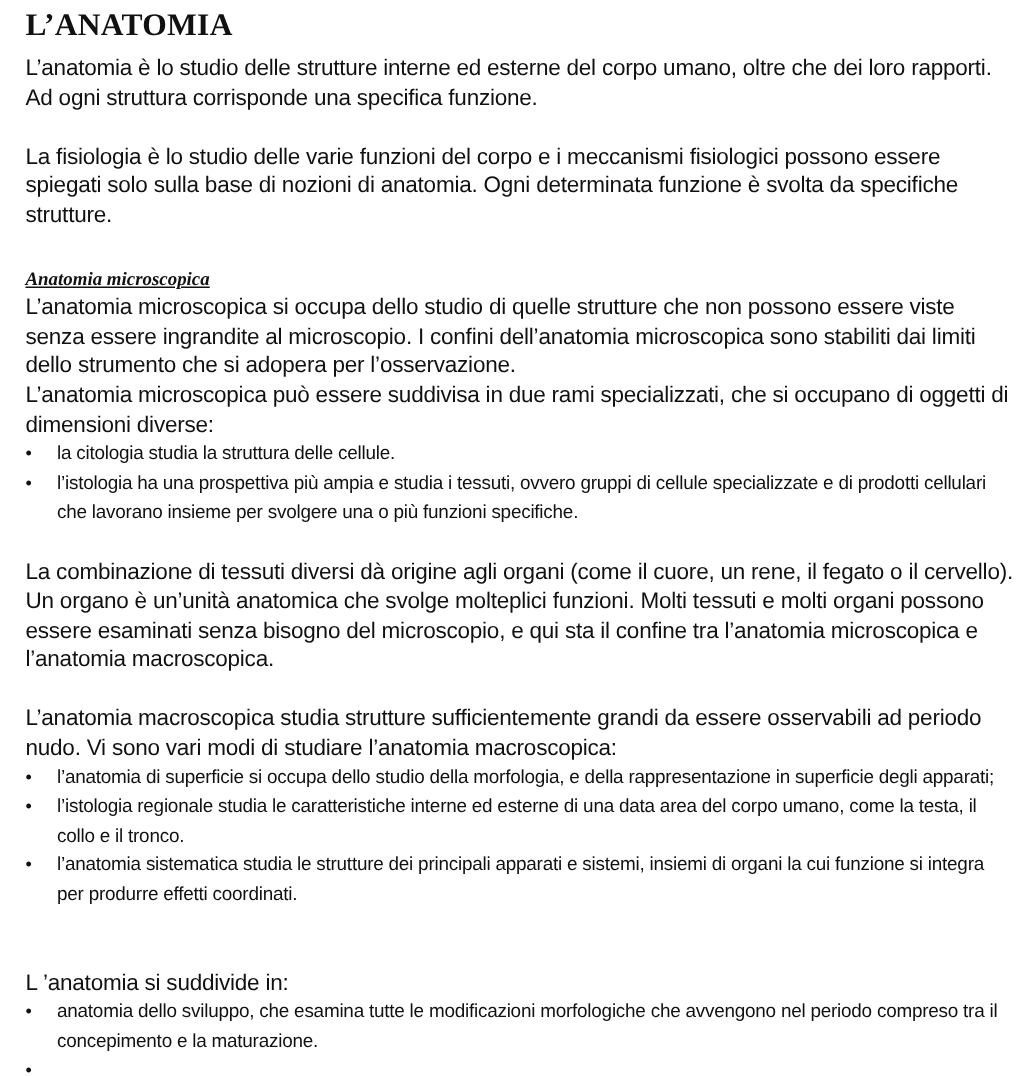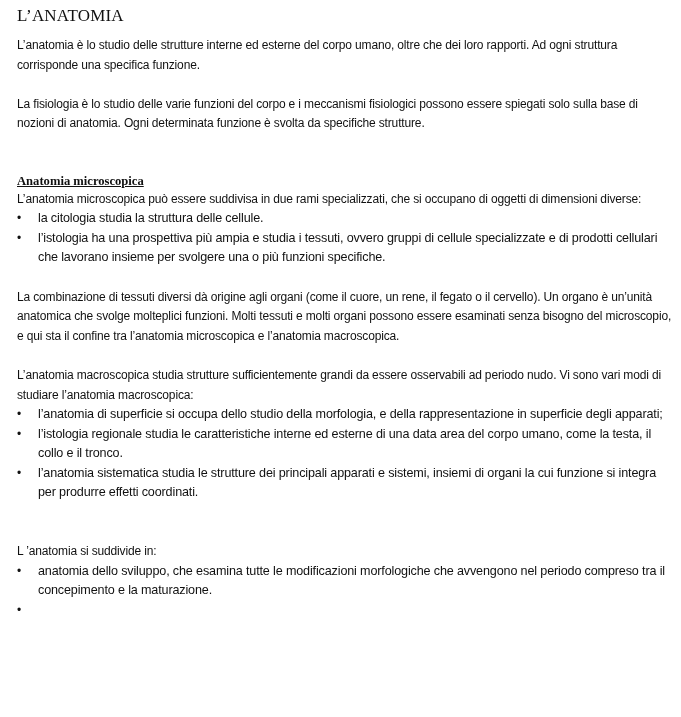--- a/index.html
+++ b/index.html
@@ -1,42 +1,43 @@
 <!DOCTYPE html>
 <html><head>
 <meta charset="utf-8">
 <style>
   html, body { margin: 0; padding: 0; background: #ffffff; }
   body { width: 681px; height: 717px; overflow: hidden; position: relative;
          font-family: "Liberation Sans", sans-serif; color: #111; }
   .page { position: absolute; left: 17px; top: 6px; width: 660px; }
-  .title { font-family: "Liberation Serif", serif; font-weight: normal; font-size: 17px;
+  .title { font-family: "Liberation Serif", serif; font-weight: bold; font-size: 21px;
            margin: 0 0 10px 0; line-height: 20px; letter-spacing: 0.2px; }
-  p { margin: 0; font-size: 12px; line-height: 19.6px; letter-spacing: -0.15px; }
+  p { margin: 0; font-size: 15px; line-height: 19.6px; letter-spacing: -0.15px; }
   .gap { height: 19.6px; }
   .gap2 { height: 39px; }
   .heading { font-family: "Liberation Serif", serif; font-weight: bold; font-size: 12.6px;
-             line-height: 18px; text-decoration: underline; margin-top: 18px; }
+             line-height: 18px; text-decoration: underline; margin-top: 4px; font-style: italic; }
   ul { margin: 0; padding: 0; list-style: none; }
   li { position: relative; padding-left: 21px; font-size: 12.6px; line-height: 19.6px; letter-spacing: -0.15px; }
   li .bullet { position: absolute; left: 0; top: 0; font-size: 12px; }
   b { font-weight: normal; }
 </style>
 </head>
 <body>
 
 <div class="page">
   <div class="title">L’ANATOMIA</div>
 
   <p>L’anatomia  è lo studio delle strutture interne ed esterne del corpo umano, oltre che dei loro rapporti. Ad ogni struttura corrisponde una specifica funzione.</p>
   <div class="gap"></div>
   <p>La fisiologia è lo studio delle varie funzioni del corpo e i meccanismi fisiologici possono essere spiegati solo sulla base di nozioni di anatomia. Ogni determinata funzione è svolta da specifiche strutture.</p>
   <div class="gap"></div>
 
   <div class="heading">Anatomia microscopica</div>
+  <p>L’anatomia microscopica si occupa dello studio di quelle strutture che non possono essere viste senza essere ingrandite al microscopio. I confini dell’anatomia microscopica sono stabiliti dai limiti dello strumento che si adopera per l’osservazione.</p>
   <p>L’anatomia microscopica può essere suddivisa in due rami specializzati, che si occupano di oggetti di dimensioni diverse:</p>
   <ul>
     <li>
       <span class="bullet">•</span>
       <span>la </span><b>citologia</b><span> studia la struttura delle cellule.</span>
     </li>
     <li>
       <span class="bullet">•</span>
       <span>l’</span><b>istologia</b><span> ha una prospettiva più ampia e studia i tessuti, ovvero gruppi di cellule specializzate e di prodotti cellulari che lavorano insieme per svolgere una o più funzioni specifiche.</span>
     </li>

